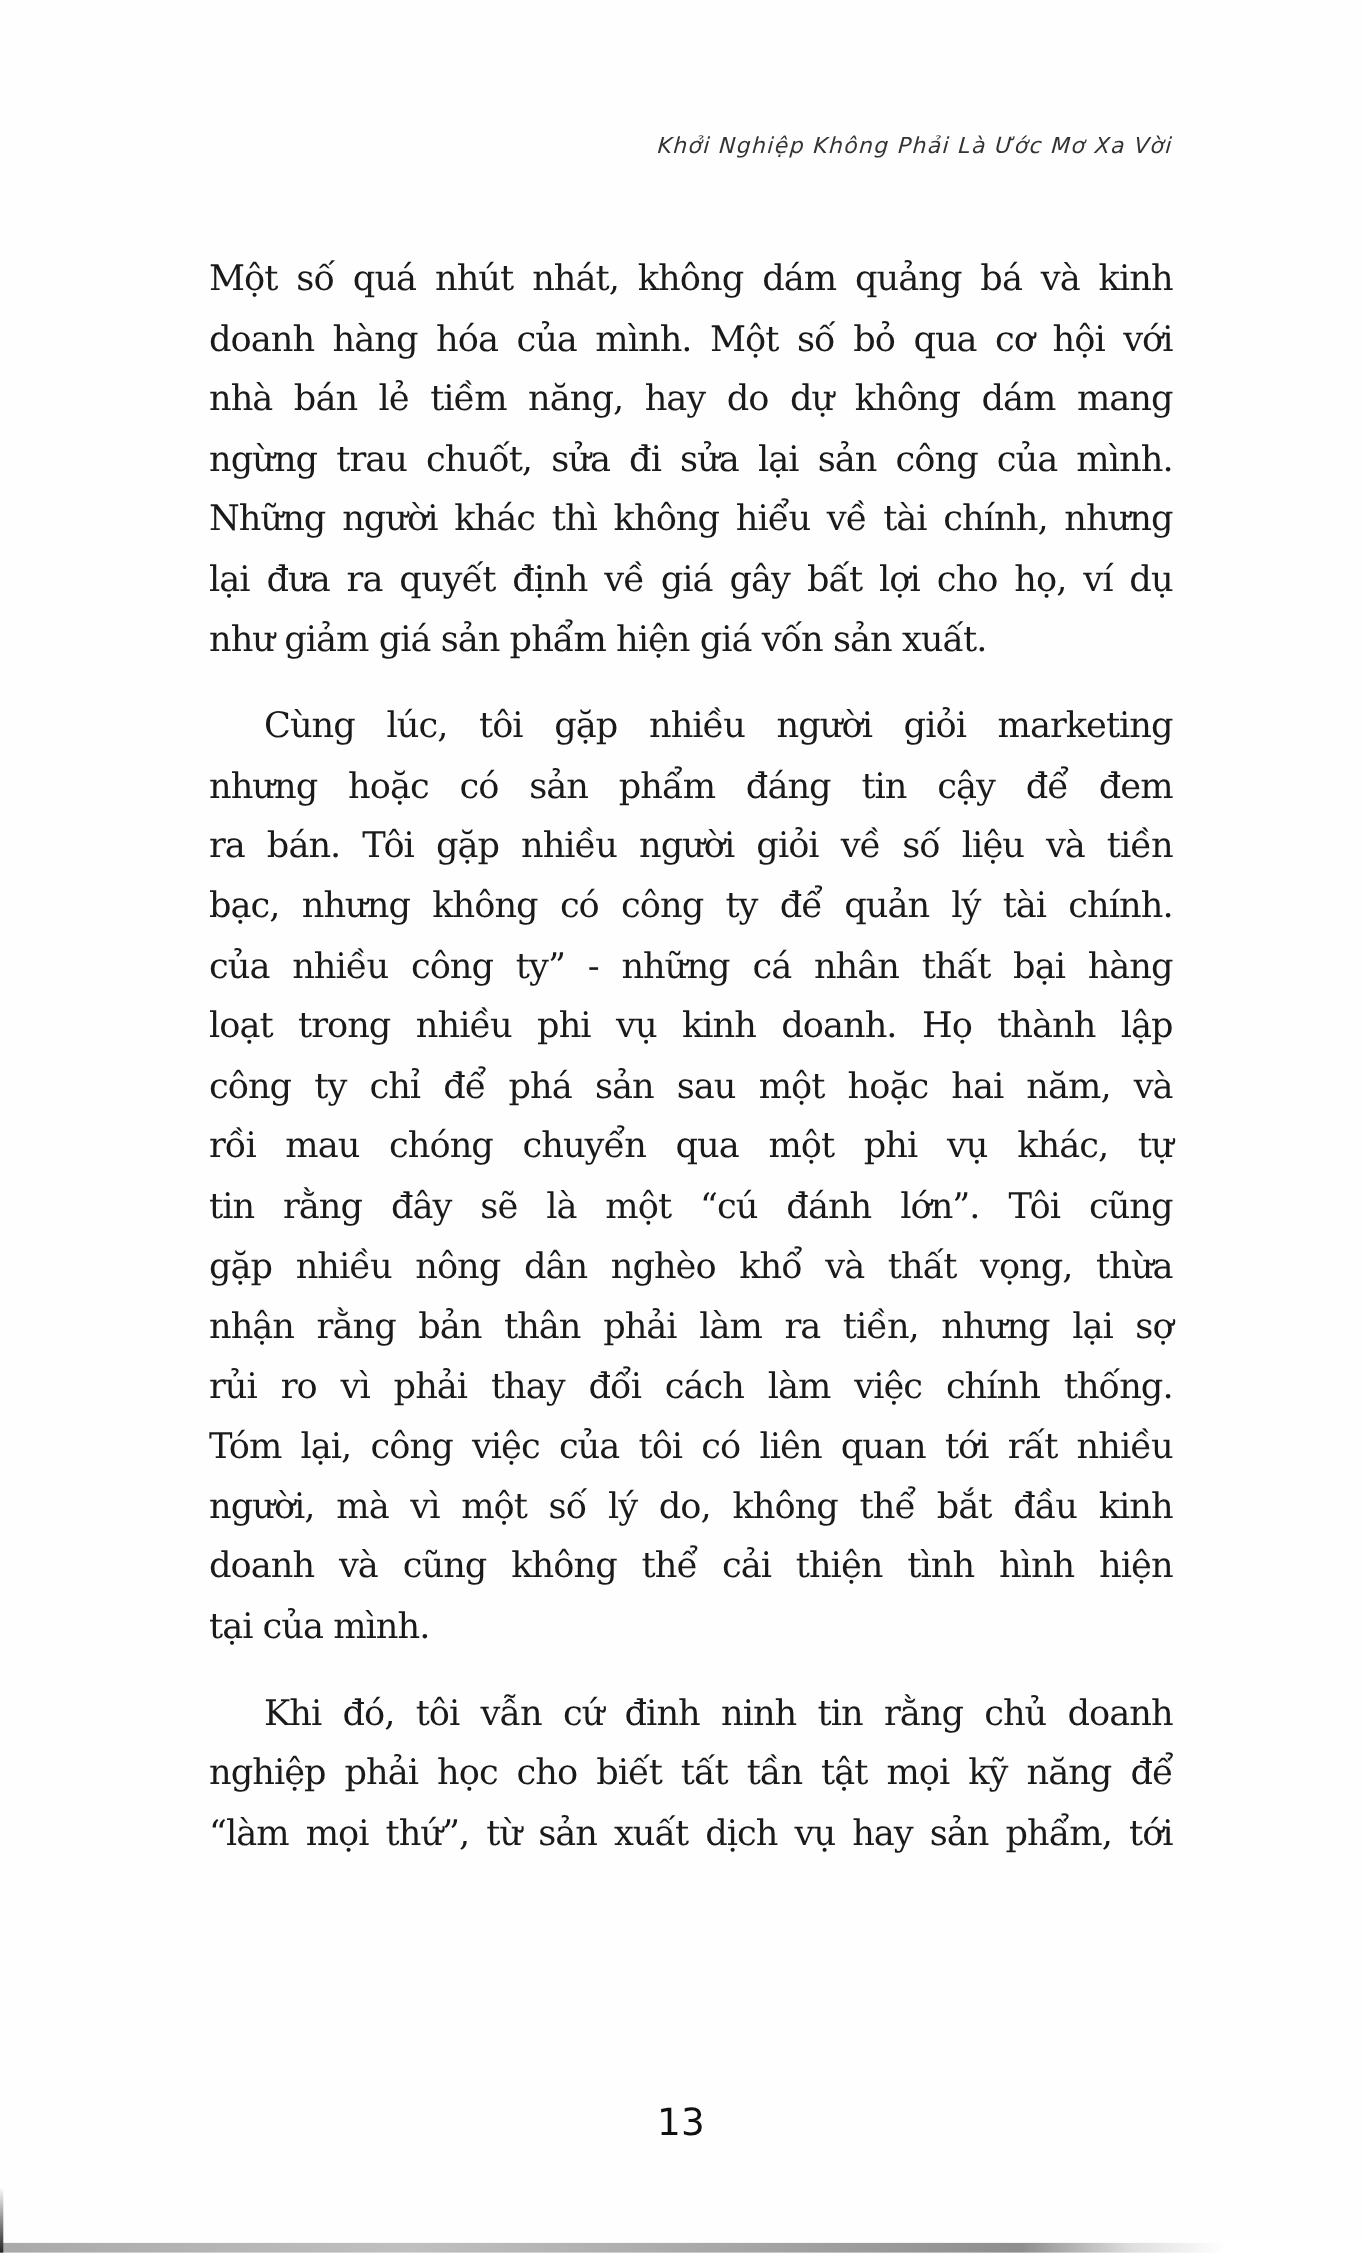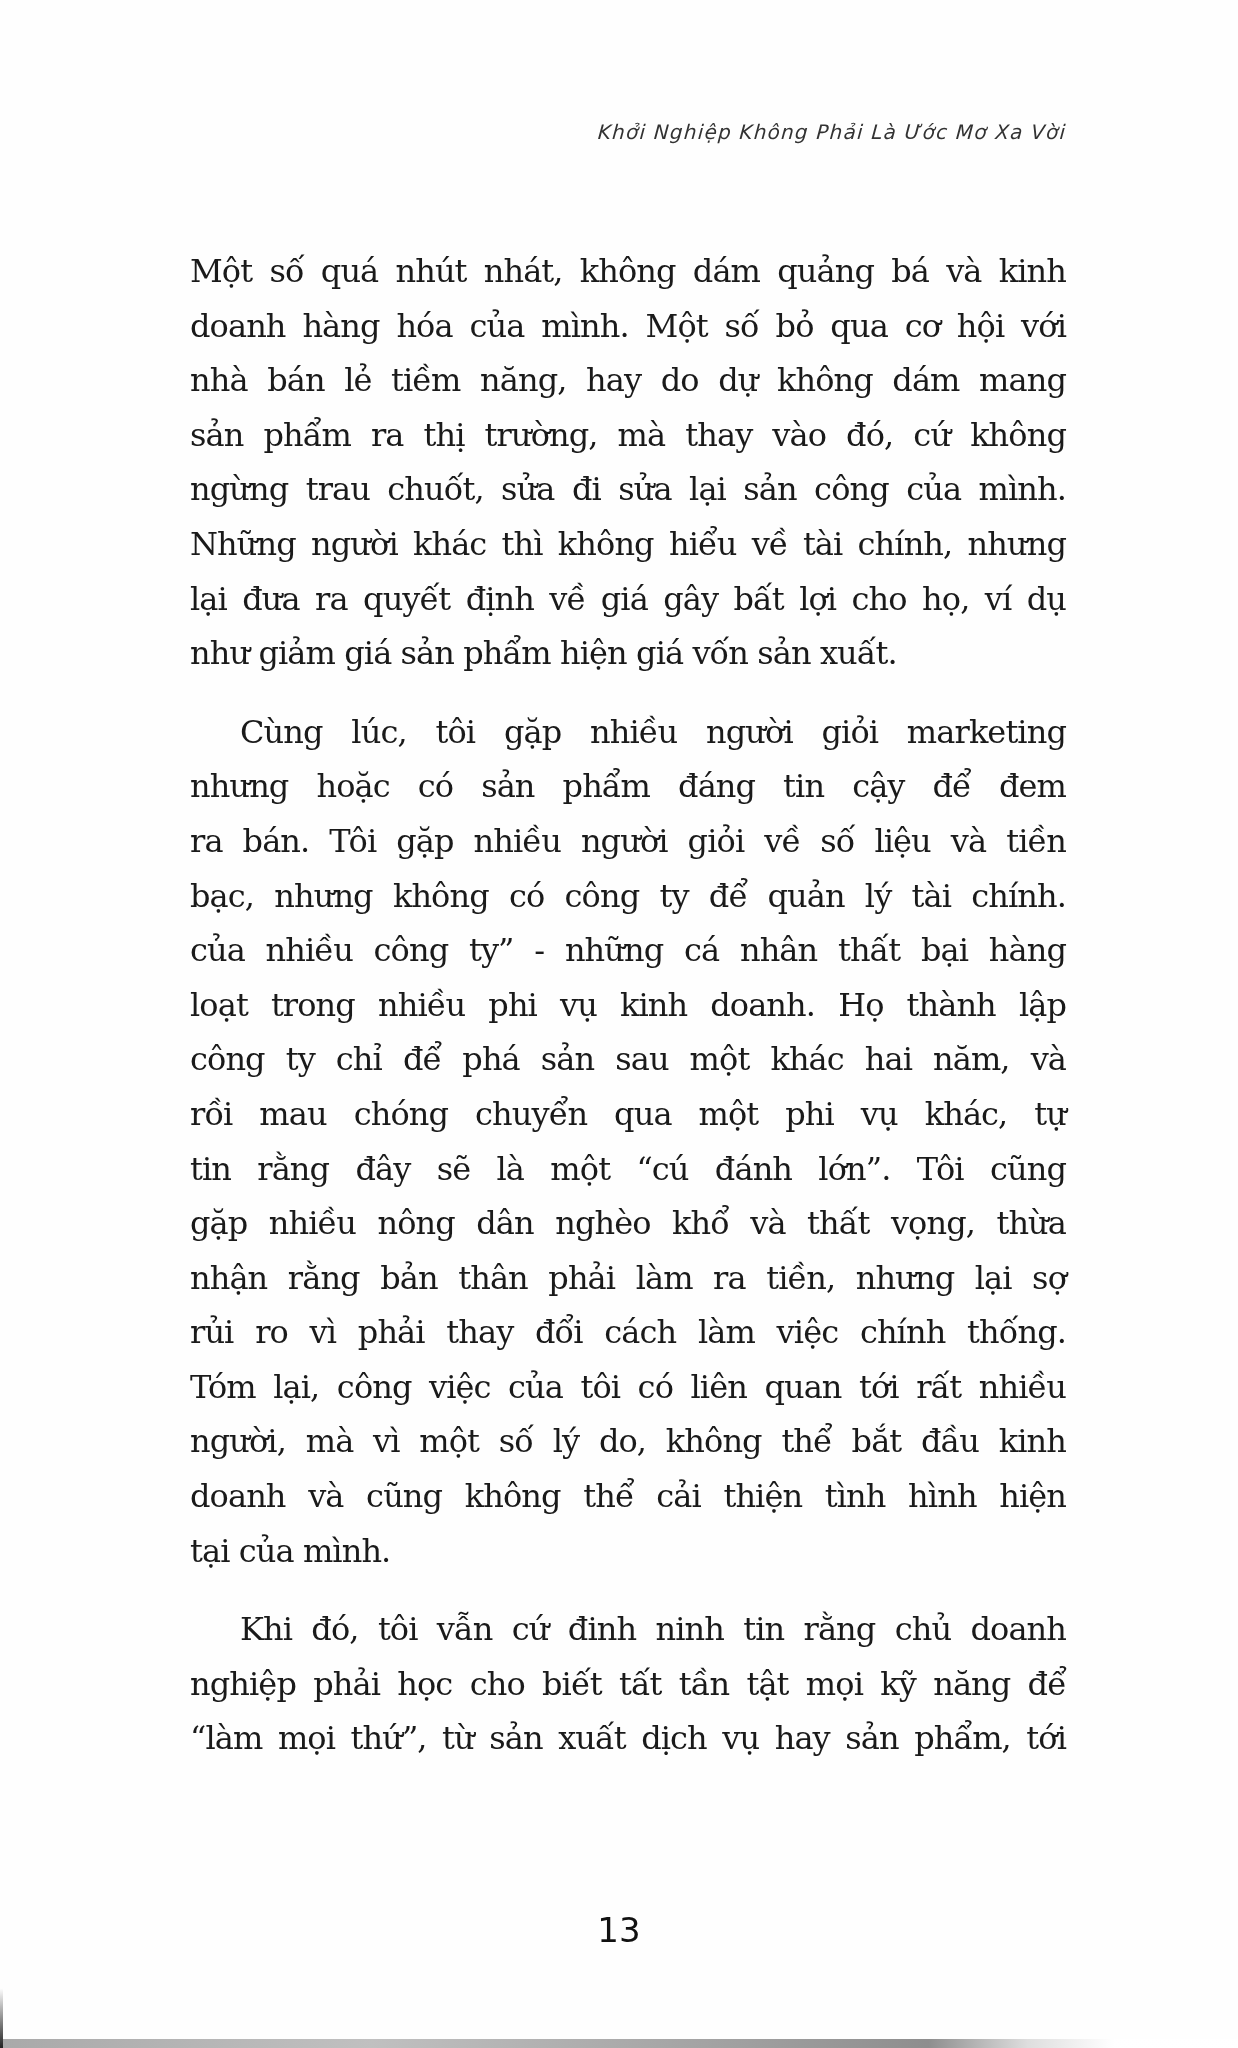--- a/index.html
+++ b/index.html
@@ -27,21 +27,21 @@
       font-family: "DejaVu Sans", sans-serif;
       font-size: 20px;
       letter-spacing: 1.2px;
       color: #333;
       font-style: italic;
       transform: skewX(-4deg);
     }
     .body-text {
       position: absolute;
       left: 190px;
-      top: 244px;
+      top: 226px;
       width: 876px;
       font-family: "DejaVu Serif", serif;
       font-size: 32px;
       line-height: 54.6px;
       color: #1a1a1a;
     }
     .line {
       display: block;
       white-space: nowrap;
       text-align: justify;
@@ -94,37 +94,36 @@
 <div class="page">
 
   <div class="running-header">Khởi Nghiệp Không Phải Là Ước Mơ Xa Vời</div>
 
   <div class="body-text">
 
     <div class="paragraph">
       <span class="line">Một số quá nhút nhát, không dám quảng bá và kinh</span>
       <span class="line">doanh hàng hóa của mình. Một số bỏ qua cơ hội với</span>
       <span class="line">nhà bán lẻ tiềm năng, hay do dự không dám mang</span>
-      <span class="line">sản phẩm ra thị trường, mà thay vào đó, cứ không</span>
       <span class="line">ngừng trau chuốt, sửa đi sửa lại sản công của mình.</span>
       <span class="line">Những người khác thì không hiểu về tài chính, nhưng</span>
       <span class="line">lại đưa ra quyết định về giá gây bất lợi cho họ, ví dụ</span>
       <span class="line last">như giảm giá sản phẩm hiện giá vốn sản xuất.</span>
     </div>
 
     <div class="para-gap"></div>
 
     <div class="paragraph">
       <span class="line indent">Cùng lúc, tôi gặp nhiều người giỏi marketing</span>
       <span class="line">nhưng hoặc có sản phẩm đáng tin cậy để đem</span>
       <span class="line">ra bán. Tôi gặp nhiều người giỏi về số liệu và tiền</span>
       <span class="line">bạc, nhưng không có công ty để quản lý tài chính.</span>
       <span class="line">của nhiều công ty” - những cá nhân thất bại hàng</span>
       <span class="line">loạt trong nhiều phi vụ kinh doanh. Họ thành lập</span>
-      <span class="line">công ty chỉ để phá sản sau một khác hai năm, và</span>
+      <span class="line">công ty chỉ để phá sản sau một hoặc hai năm, và</span>
       <span class="line">rồi mau chóng chuyển qua một phi vụ khác, tự</span>
       <span class="line">tin rằng đây sẽ là một “cú đánh lớn”. Tôi cũng</span>
       <span class="line">gặp nhiều nông dân nghèo khổ và thất vọng, thừa</span>
       <span class="line">nhận rằng bản thân phải làm ra tiền, nhưng lại sợ</span>
       <span class="line">rủi ro vì phải thay đổi cách làm việc chính thống.</span>
       <span class="line">Tóm lại, công việc của tôi có liên quan tới rất nhiều</span>
       <span class="line">người, mà vì một số lý do, không thể bắt đầu kinh</span>
       <span class="line">doanh và cũng không thể cải thiện tình hình hiện</span>
       <span class="line last">tại của mình.</span>
     </div>

